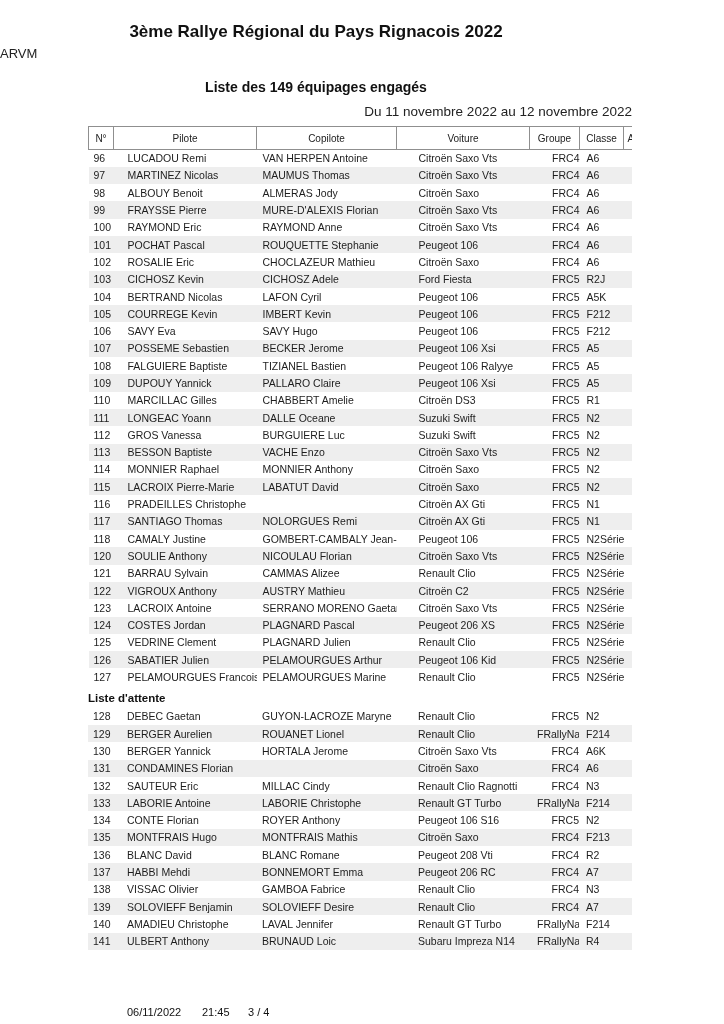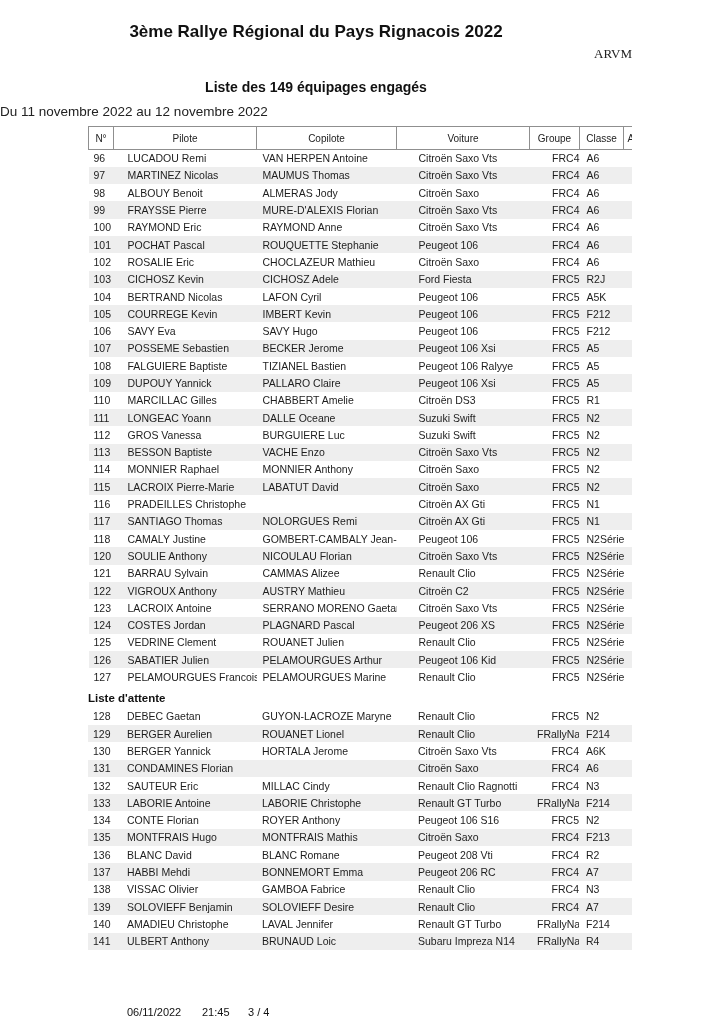--- a/index.html
+++ b/index.html
@@ -10,29 +10,29 @@
     width:632px; height:1024px;
     background:#ffffff;
     overflow:hidden;
   }
   .doc-title {
     position:absolute; top:22px; left:0; width:100%;
     text-align:center; font-size:17px; font-weight:bold; color:#111;
   }
   .doc-subtitle {
     position:absolute; top:46px; left:0; width:100%;
-    text-align:right; font-size:13px; color:#222;font-family:Liberation Serif, serif;
+    text-align:left; font-size:13px; color:#222;
   }
   .list-title {
     position:absolute; top:79px; left:0; width:100%;
     text-align:center; font-size:14px; font-weight:bold; color:#111;
   }
   .date-range {
     position:absolute; top:104px; left:0; width:100%;
-    text-align:left; font-size:13.5px; color:#222;
+    text-align:right; font-size:13.5px; color:#222;
   }
   .table-zone {
     position:absolute; top:126px; left:88px; width:582px;
   }
   table { border-collapse:collapse; table-layout:fixed; width:582px; }
   col.c-num { width:25px; }
   col.c-pilote { width:143px; }
   col.c-copilote { width:140px; }
   col.c-voiture { width:133px; }
   col.c-groupe { width:50px; }
@@ -353,21 +353,21 @@
             <td class="t-pilote">COSTES Jordan</td>
             <td class="t-copilote">PLAGNARD Pascal</td>
             <td class="t-voiture">Peugeot 206 XS</td>
             <td class="t-groupe">FRC5</td>
             <td class="t-classe">N2Série</td>
             <td class="t-annexes"></td>
           </tr>
           <tr>
             <td class="t-num">125</td>
             <td class="t-pilote">VEDRINE Clement</td>
-            <td class="t-copilote">ROUANET Julien</td>
+            <td class="t-copilote">PLAGNARD Julien</td>
             <td class="t-voiture">Renault Clio</td>
             <td class="t-groupe">FRC5</td>
             <td class="t-classe">N2Série</td>
             <td class="t-annexes"></td>
           </tr>
           <tr>
             <td class="t-num">126</td>
             <td class="t-pilote">SABATIER Julien</td>
             <td class="t-copilote">PELAMOURGUES Arthur</td>
             <td class="t-voiture">Peugeot 106 Kid</td>

